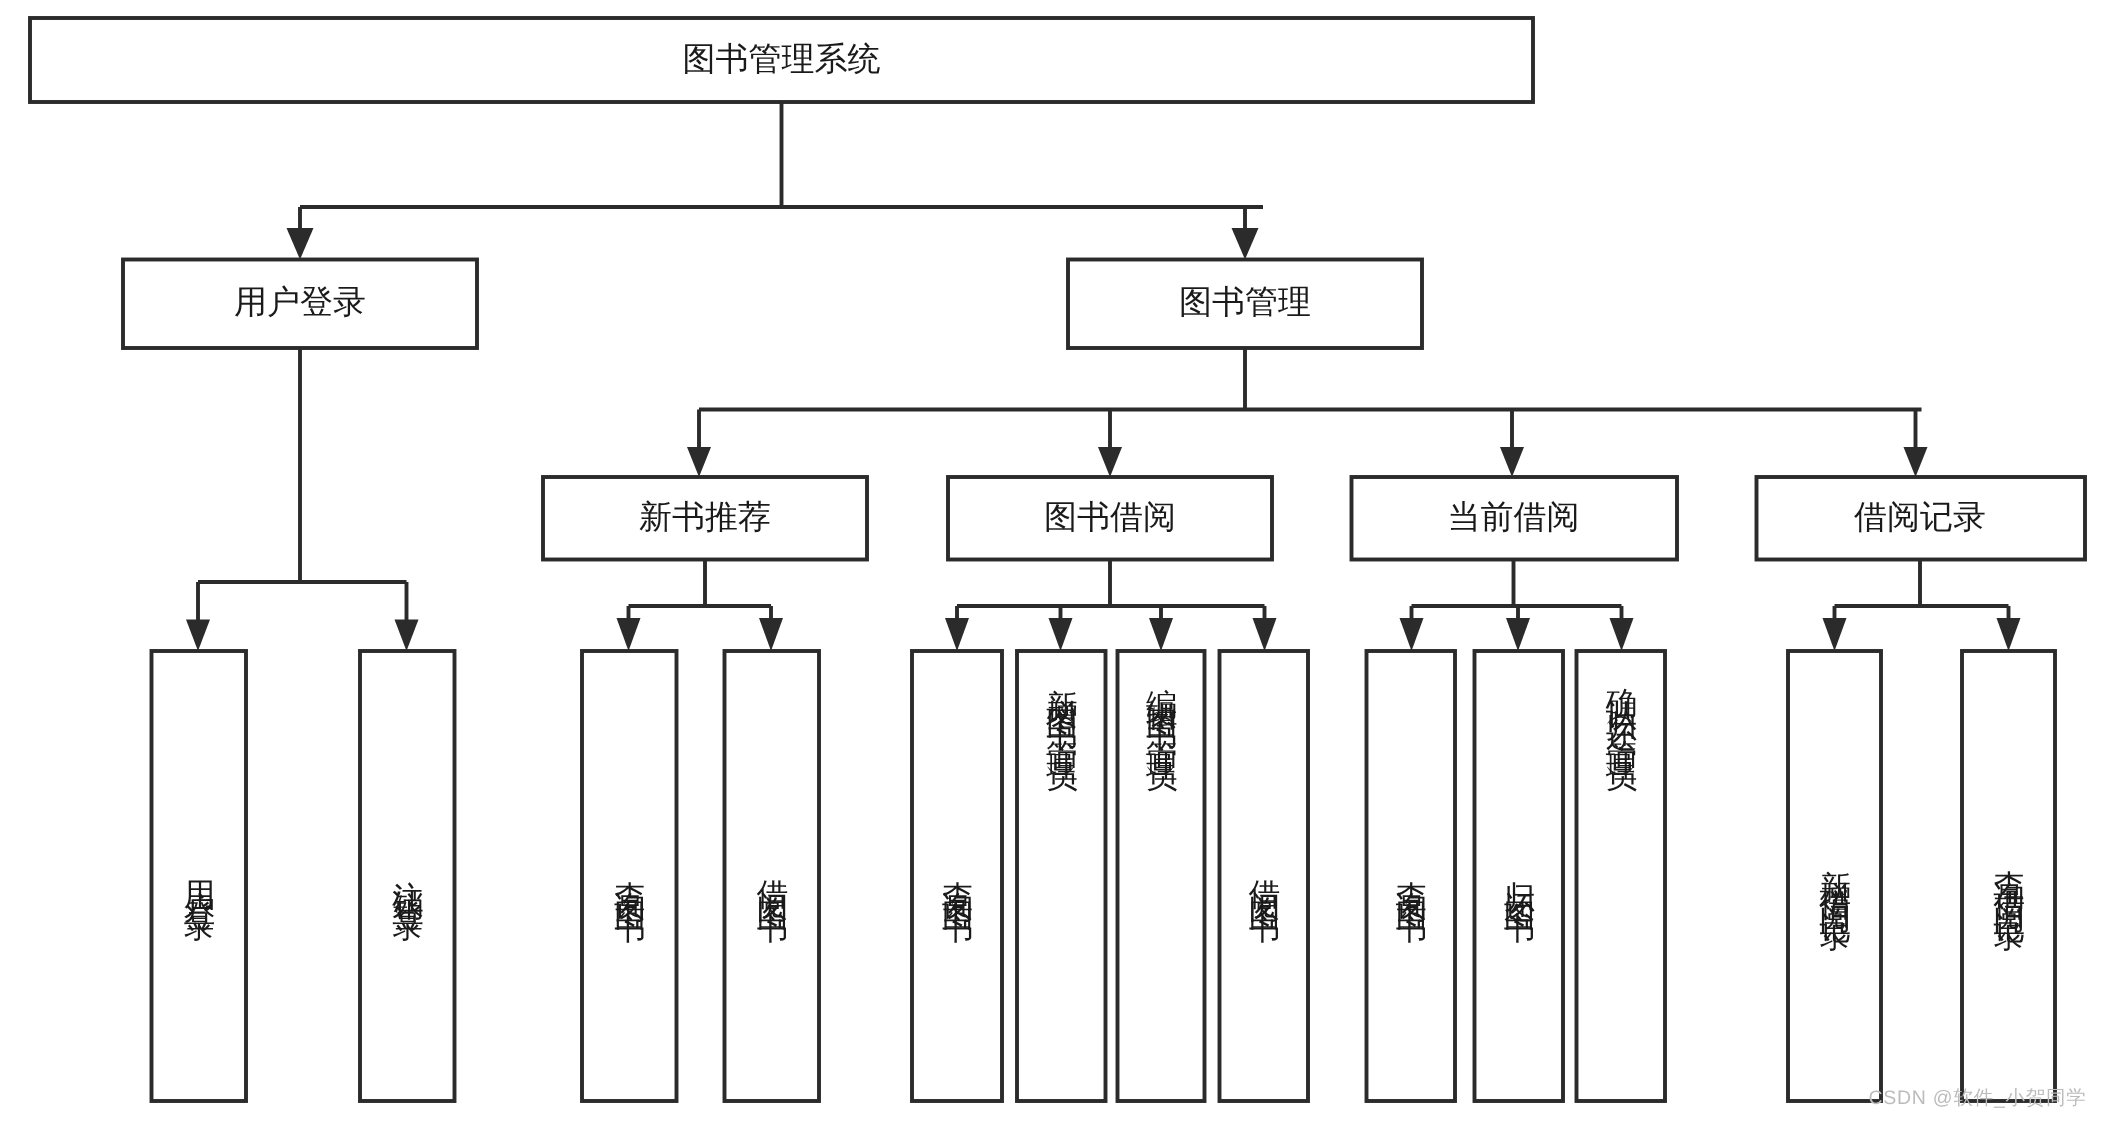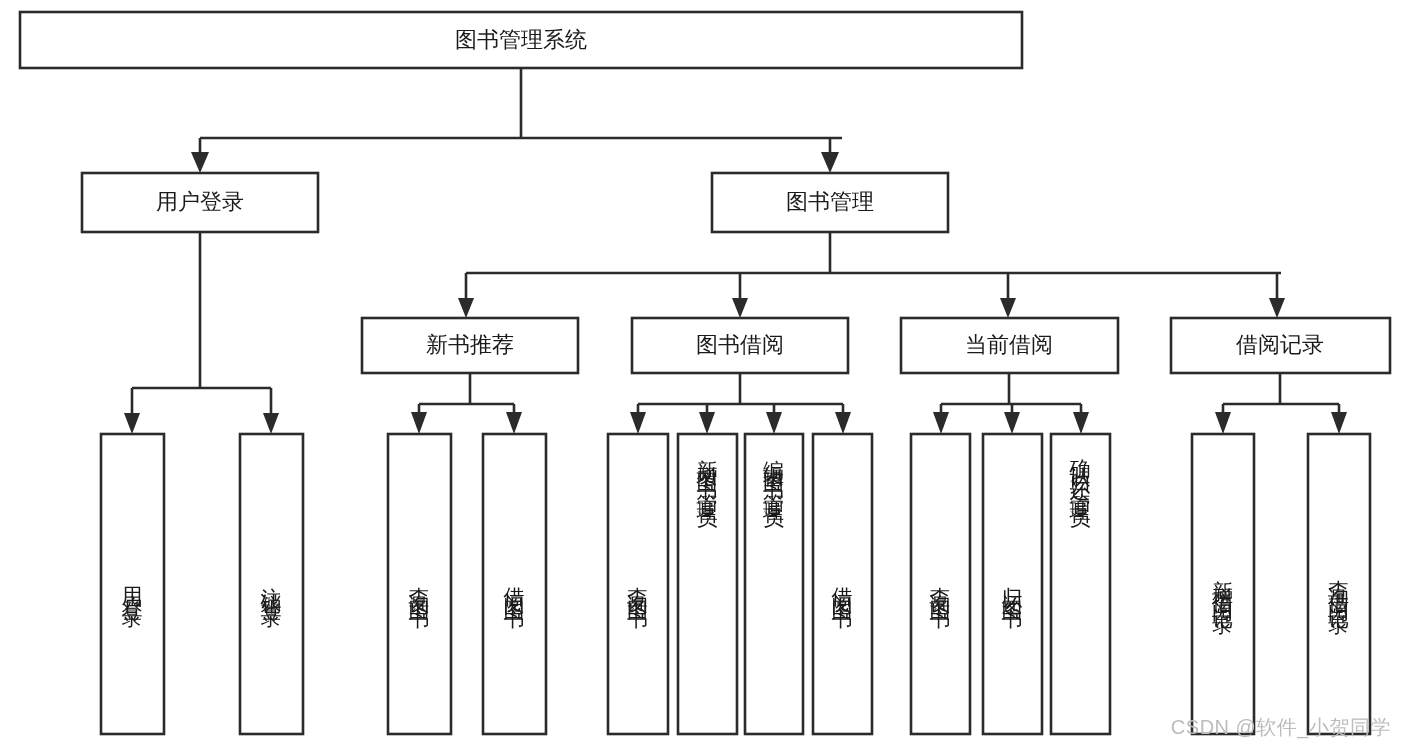--- a/index.html
+++ b/index.html
@@ -50,21 +50,21 @@
     font-size: 22px;
     fill: #1a1a1a;
     text-anchor: middle;
     dominant-baseline: middle;
   }
   .watermark-text {
     position: absolute;
     right: 14px;
     bottom: 6px;
     font-family: "Liberation Sans", "DejaVu Sans", sans-serif;
-    font-size: 20px;
+    font-size: 13px;
     color: #bcbcbc;
     letter-spacing: 0.5px;
     white-space: nowrap;
     user-select: none;
     pointer-events: none;
   }
 </style>
 </head>
 <body>
 

